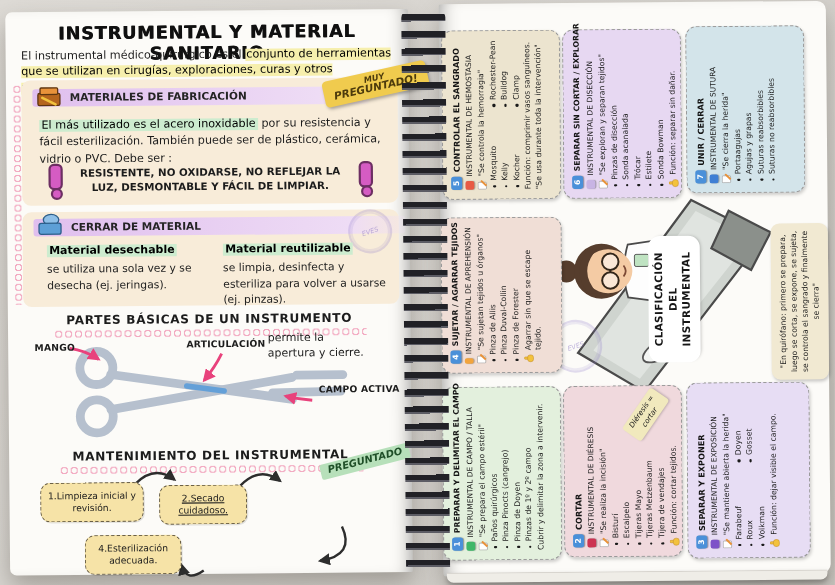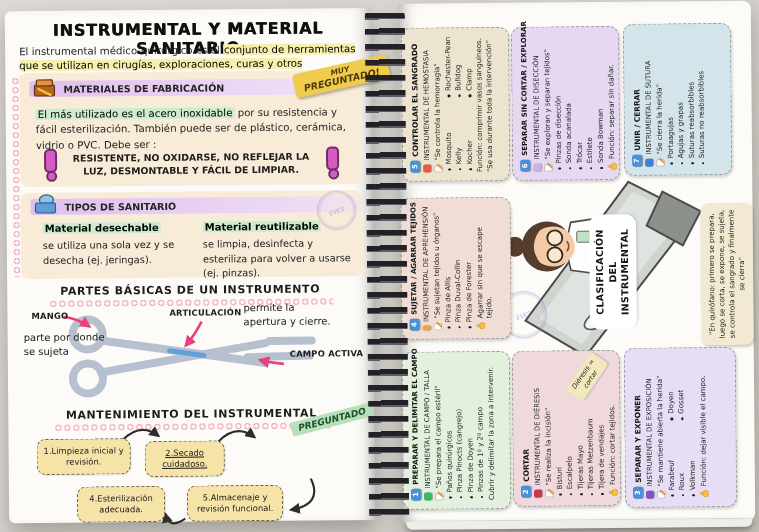--- a/index.html
+++ b/index.html
@@ -121,21 +121,21 @@
       </div>
     </div>
 
     <div class="abs sticker-y" style="left:288px;top:56px;">
       <span class="l1">MUY</span>
       <span class="l2">PREGUNTADO!</span>
     </div>
 
     <div class="abs panel" style="left:14px;top:182px;width:342px;height:86px;">
       <div class="banner" style="left:10px;top:6px;width:304px;">
-        <span>TIPOS DE SANITARIO</span>
+        <span>CERRAR DE MATERIAL</span>
       </div>
       <svg class="abs" style="left:12px;top:0px;" width="26" height="24" viewBox="0 0 26 24">
         <ellipse cx="14" cy="7" rx="7" ry="5" fill="#8fc0e8" stroke="#2d5f8a" stroke-width="1.2"></ellipse>
         <rect x="3" y="10" width="20" height="10" rx="2" fill="#5d9fd6" stroke="#2d5f8a" stroke-width="1.2"></rect>
       </svg>
       <div class="abs stamp" style="left:296px;top:0px;width:36px;height:36px;">
             <span>EVES</span>
           </div>
       <div class="abs" style="left:22px;top:30px;width:148px;">
         <div class="col-h"><mark class="g">Material desechable</mark></div>
@@ -165,21 +165,20 @@
           <path d="M0,0L10,5L0,10z" fill="#e8427c"></path>
         </marker>
       </defs>
       <g stroke="#e8427c" stroke-width="2.6" fill="none">
         <path d="M56,14 Q70,16 82,24" marker-end="url(#pk)"></path>
         <path d="M194,20 Q188,32 178,44" marker-end="url(#pk)"></path>
         <path d="M276,63 Q264,62 252,59" marker-end="url(#pk)"></path>
       </g>
     </svg>
     <div class="abs lbl" style="left:24px;top:300px;">MANGO</div>
-    <div class="abs lbl-d" style="left:16px;top:320px;width:86px;">parte por donde se sujeta</div>
     <div class="abs lbl" style="left:162px;top:298px;text-align:center;">ARTICULACIÓN</div>
     <div class="abs lbl-d" style="left:236px;top:292px;width:92px;">permite la apertura y cierre.</div>
     <div class="abs lbl" style="left:282px;top:340px;">CAMPO ACTIVA</div>
 
     <div class="abs sec-title" style="top:398px;">MANTENIMIENTO DEL INSTRUMENTAL</div>
     <div class="abs squig-h" style="left:46px;top:413px;width:276px;"></div>
     <div class="abs sticker-g" style="left:282px;top:404px;">PREGUNTADO</div>
 
     <svg class="abs" style="left:0;top:408px;" width="366" height="118" viewBox="0 0 366 118">
       <defs>
@@ -190,21 +189,20 @@
       <g stroke="#2d2d2d" stroke-width="2.2" fill="none">
         <path d="M114,22 Q132,4 150,18" marker-end="url(#ah)"></path>
         <path d="M210,24 Q228,6 246,20" marker-end="url(#ah)"></path>
         <path d="M302,62 Q314,88 282,93" marker-end="url(#ah)"></path>
         <path d="M176,101 Q160,112 156,96" marker-end="url(#ah)"></path>
       </g>
     </svg>
     <div class="flow-box" style="left:28px;top:428px;width:94px;height:36px;">1.Limpieza inicial y revisión.</div>
     <div class="flow-box" style="left:136px;top:431px;width:80px;height:36px;text-decoration:underline;">2.Secado cuidadoso.</div>
     <div class="flow-box" style="left:68px;top:476px;width:88px;height:36px;">4.Esterilización adecuada.</div>
-    <div class="flow-box" style="left:178px;top:476px;width:96px;height:36px;">5.Almacenaje y revisión funcional.</div>
   </div>
 
   <div id="page-right" class="page">
     <div class="stack-edge"></div>
 
     <svg class="abs" style="left:96px;top:178px;" width="212" height="178" viewBox="0 0 212 178">
       <polygon points="132,2 198,36 88,176 28,140" fill="#cfd4cf" stroke="#4a4a4a" stroke-width="2"></polygon>
       <polygon points="136,12 186,38 84,164 42,138" fill="#e0e4e0"></polygon>
       <polygon points="166,12 204,32 186,66 150,46" fill="#8b908b" stroke="#4a4a4a" stroke-width="2"></polygon>
       <ellipse cx="120" cy="118" rx="20" ry="9" transform="rotate(-30 120 118)" fill="#f4f6f4" stroke="#555" stroke-width="1.6"></ellipse>

